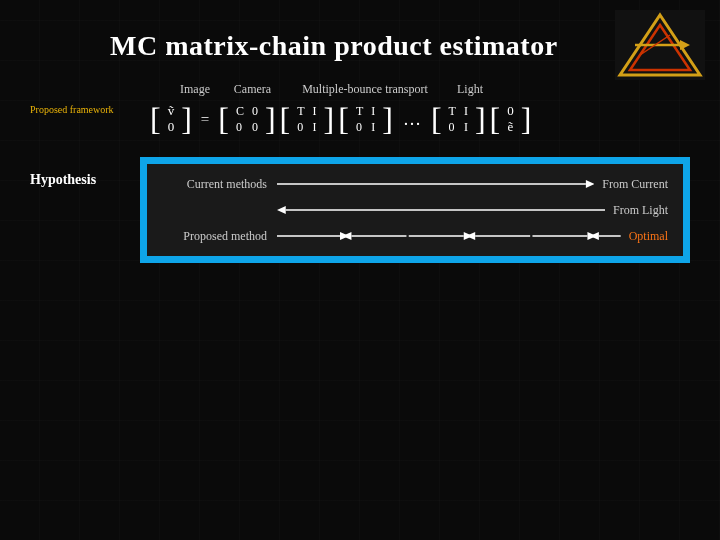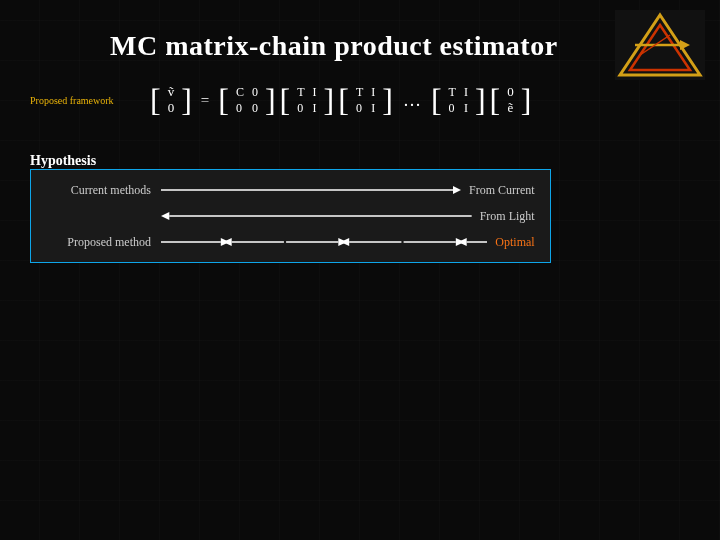--- a/index.html
+++ b/index.html
@@ -113,20 +113,26 @@
     </svg>
   </div>
 
   <div class="title">MC matrix-chain product estimator</div>
 
   <div class="content-wrapper">
     <div class="framework-section">
       <div class="section-label">Proposed framework</div>
       <div class="matrix-area">
 
+        <div style="display:flex; align-items:flex-end; margin-bottom:4px; font-size:12px; color:#cccccc; padding-left:20px; gap:0;">
+          <span style="width:50px; text-align:center;">Image</span>
+          <span style="width:65px; text-align:center;">Camera</span>
+          <span style="width:160px; text-align:center;">Multiple-bounce transport</span>
+          <span style="width:50px; text-align:center;">Light</span>
+        </div>
 
         <div class="matrix-equation">
 
           <span style="font-size:32px; font-weight:100; line-height:1;">[</span>
           <div style="display:grid; grid-template-rows:auto auto; font-size:13px; padding:2px 3px;">
             <div style="text-align:center;">ṽ</div>
             <div style="text-align:center;">0</div>
           </div>
           <span style="font-size:32px; font-weight:100; line-height:1;">]</span>
 
@@ -174,24 +180,24 @@
           <div style="display:grid; grid-template-rows:auto auto; font-size:13px; padding:2px 3px;">
             <div style="text-align:center;">0</div>
             <div style="text-align:center;">ẽ</div>
           </div>
           <span style="font-size:32px; font-weight:100; line-height:1;">]</span>
 
         </div>
       </div>
     </div>
 
-    <div style="position:relative; margin-top:15px; display:flex; align-items:flex-start;flex-direction:column;">
+    <div style="position:relative; margin-top:15px; display:flex; align-items:flex-start;">
       <div style="font-size:14px; color:#ffffff; font-weight:bold; width:110px; flex-shrink:0; padding-top:15px;">Hypothesis</div>
 
-      <div style="flex:1; background:#1a1a1a; border:1px solid #0ea5e9; padding:12px 15px;">
+      <div style="flex:1; background:#1a1a1a; border:7px solid #0ea5e9; padding:12px 15px;">
 
         <div style="display:flex; align-items:center; margin-bottom:10px;">
           <span style="font-size:12px; color:#cccccc; width:115px; text-align:right; padding-right:10px; flex-shrink:0;">Current methods</span>
           <div style="flex:1; position:relative; height:16px;">
             <svg width="100%" height="16" viewBox="0 0 300 16" preserveAspectRatio="none">
               <line x1="0" y1="8" x2="292" y2="8" stroke="white" stroke-width="1.5"></line>
               <polygon points="292,4 300,8 292,12" fill="white"></polygon>
             </svg>
           </div>
           <span style="font-size:12px; color:#cccccc; margin-left:8px; white-space:nowrap;">From Current</span>

